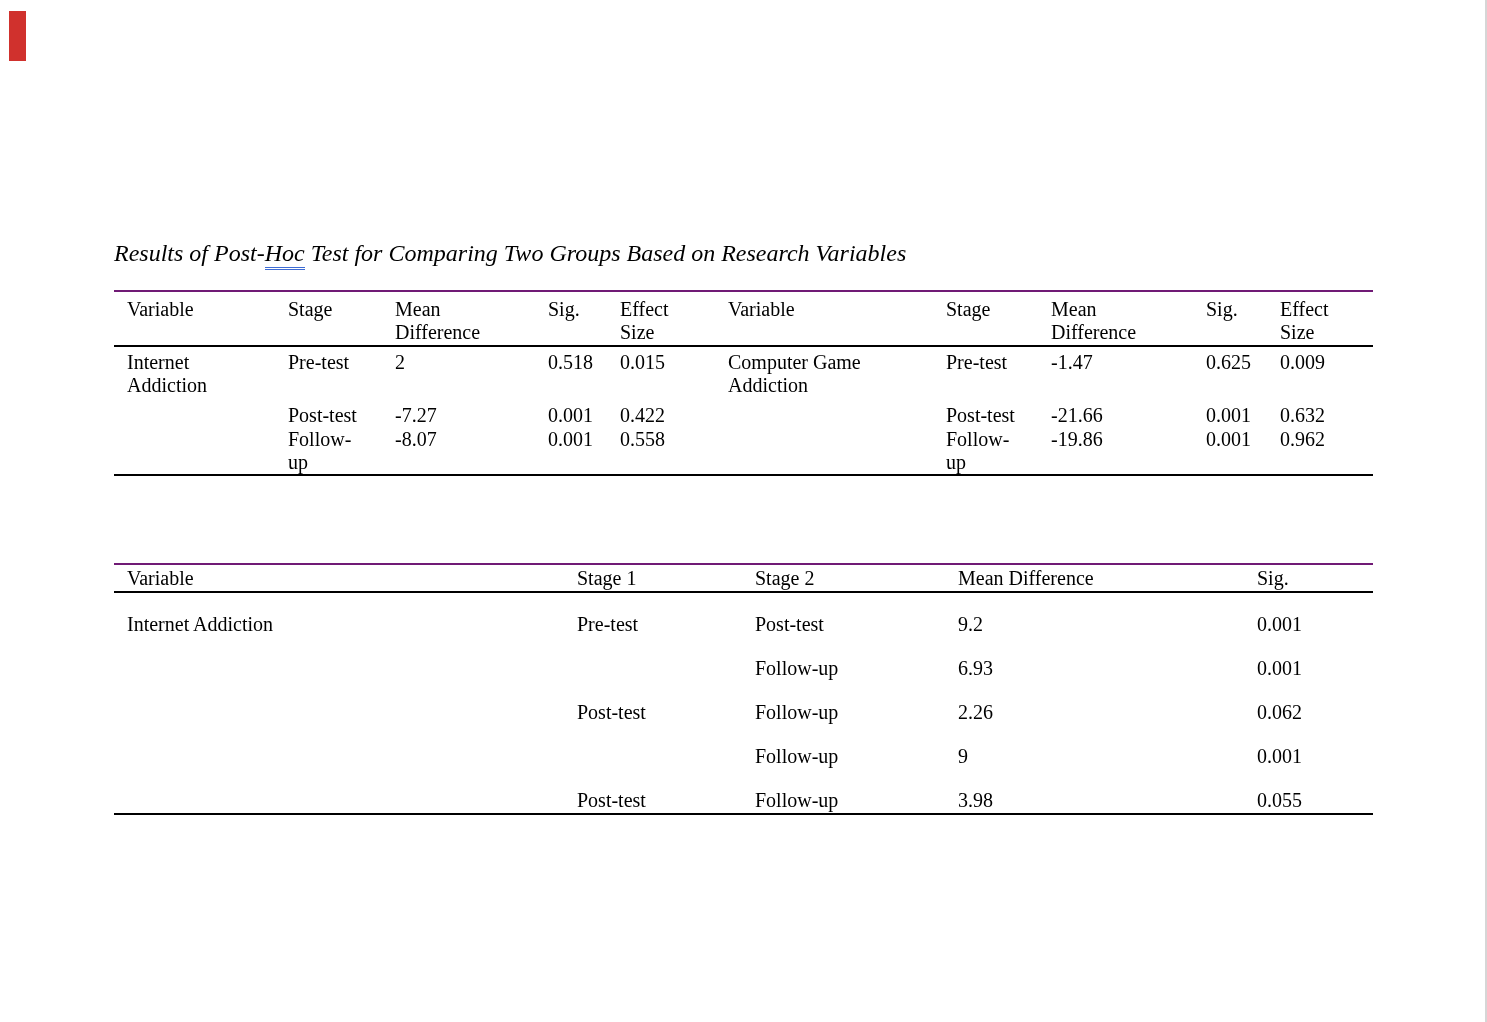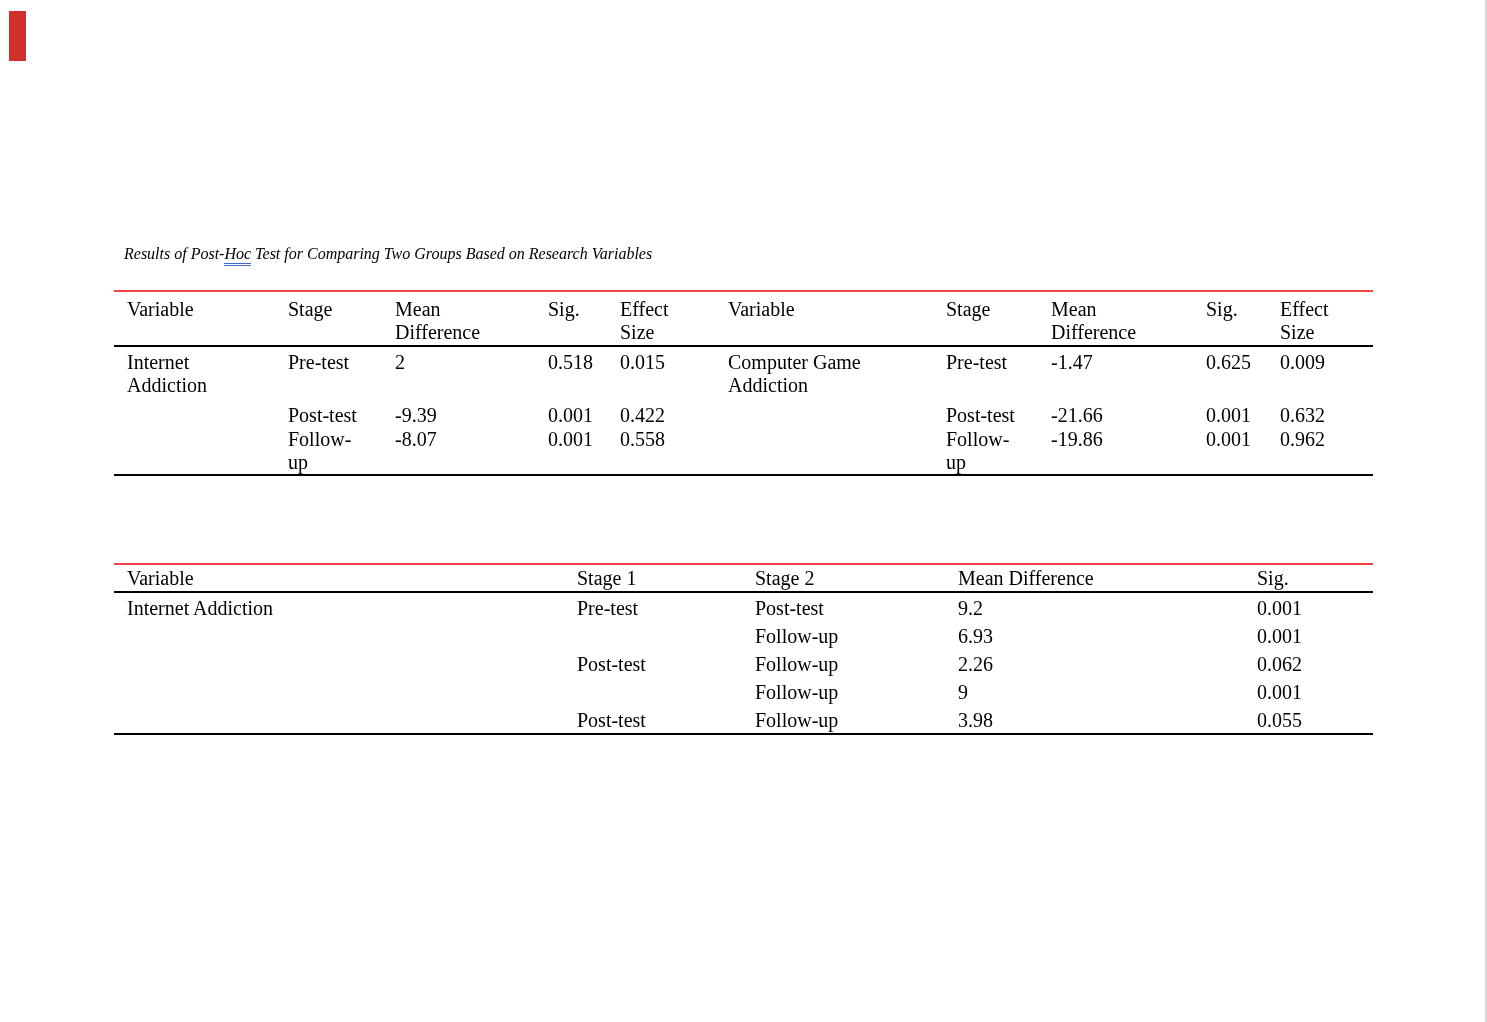--- a/index.html
+++ b/index.html
@@ -5,44 +5,44 @@
   html,body{margin:0;padding:0;}
   body{
     width:1487px;height:1022px;background:#ffffff;
     font-family:"Liberation Serif", serif;color:#000000;
     position:relative;overflow:hidden;
   }
   .page{position:absolute;left:0;top:0;width:1487px;height:1022px;background:#ffffff;}
   .red-bar{position:absolute;left:9px;top:11px;width:17px;height:50px;}
   .right-edge{position:absolute;right:0;top:0;width:2px;height:1022px;background:#d6d6d6;}
   .caption{
-    position:absolute;left:124px;margin:0;
-    font-style:italic;font-size:16px;line-height:27px;white-space:nowrap;
+    position:absolute;left:114px;margin:0;
+    font-style:italic;font-size:24px;line-height:27px;white-space:nowrap;
   }
   #caption-1{top:240px;}
   #caption-2{top:511px;}
   .gram-underline{border-bottom:3px double #3d6bd3;padding-bottom:1px;}
   table.doc-table{
     position:absolute;left:114px;width:1259px;
     border-collapse:collapse;table-layout:fixed;
     font-size:20px;line-height:23px;
-    border-top:2px solid #ef4444;border-bottom:2px solid #000;
+    border-top:2px solid #701a75;border-bottom:2px solid #000;
   }
   #table-1{top:290px;}
   #table-2{top:563px;}
   .doc-table th,.doc-table td{
     font-weight:normal;text-align:left;vertical-align:top;
     padding:0 4px 0 13px;overflow:visible;white-space:normal;
   }
   #table-1 thead th{padding-top:6px;height:47px;border-bottom:2px solid #000;}
   #table-1 tr.row-1 td{padding-top:4px;height:53px;}
   #table-1 tr.row-2 td{padding-top:0;height:24px;}
   #table-1 tr.row-3 td{padding-top:0;height:46px;}
   #table-2 thead th{padding-top:2px;height:24px;border-bottom:2px solid #000;}
-  #table-2 tbody td{padding-top:4px;height:24px;margin-top:8px;}
+  #table-2 tbody td{padding-top:20px;height:24px;margin-top:8px;}
 </style>
 </head>
 <body>
 
 <div class="page">
 
   <div class="red-bar" style="background: rgb(208, 49, 45);"></div>
   <div class="right-edge" style="background: rgb(214, 214, 214);"></div>
 
   <p class="caption" id="caption-1"><span>Results of Post-</span><span class="gram-underline" style="border-bottom-color: rgb(61, 107, 211);">Hoc</span><span> Test for Comparing Two Groups Based on Research Variables</span></p>
@@ -83,21 +83,21 @@
         <td>0.015</td>
         <td>Computer Game<br>Addiction</td>
         <td>Pre-test</td>
         <td>-1.47</td>
         <td>0.625</td>
         <td>0.009</td>
       </tr>
       <tr class="row-2">
         <td></td>
         <td>Post-test</td>
-        <td>-9.39</td>
+        <td>-7.27</td>
         <td>0.001</td>
         <td>0.422</td>
         <td></td>
         <td>Post-test</td>
         <td>-21.66</td>
         <td>0.001</td>
         <td>0.632</td>
       </tr>
       <tr class="row-3">
         <td></td>

